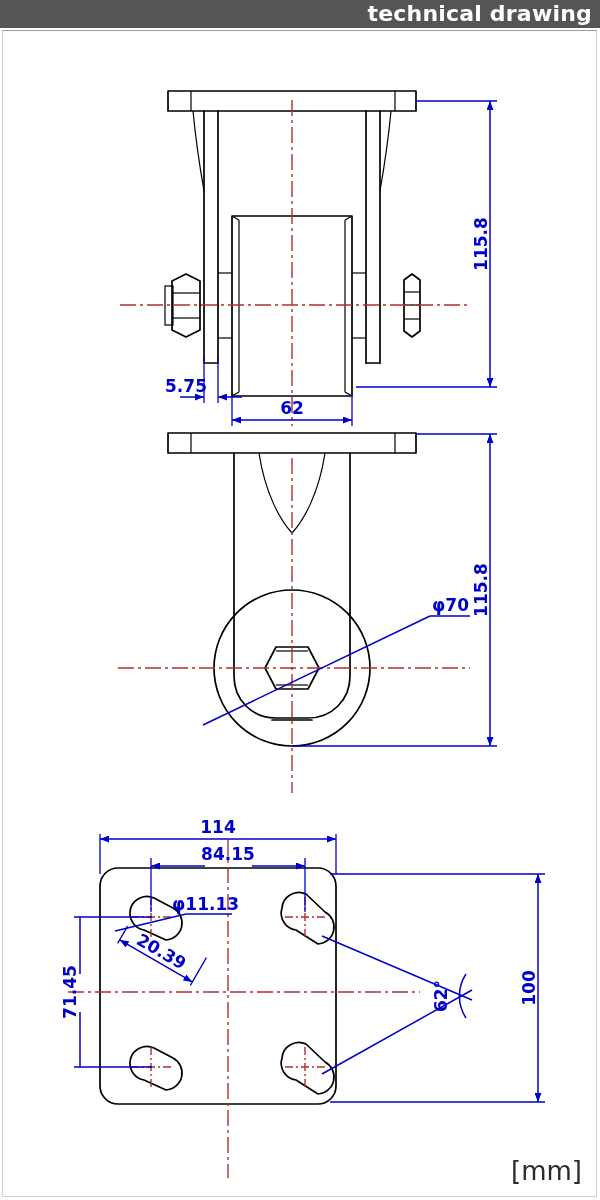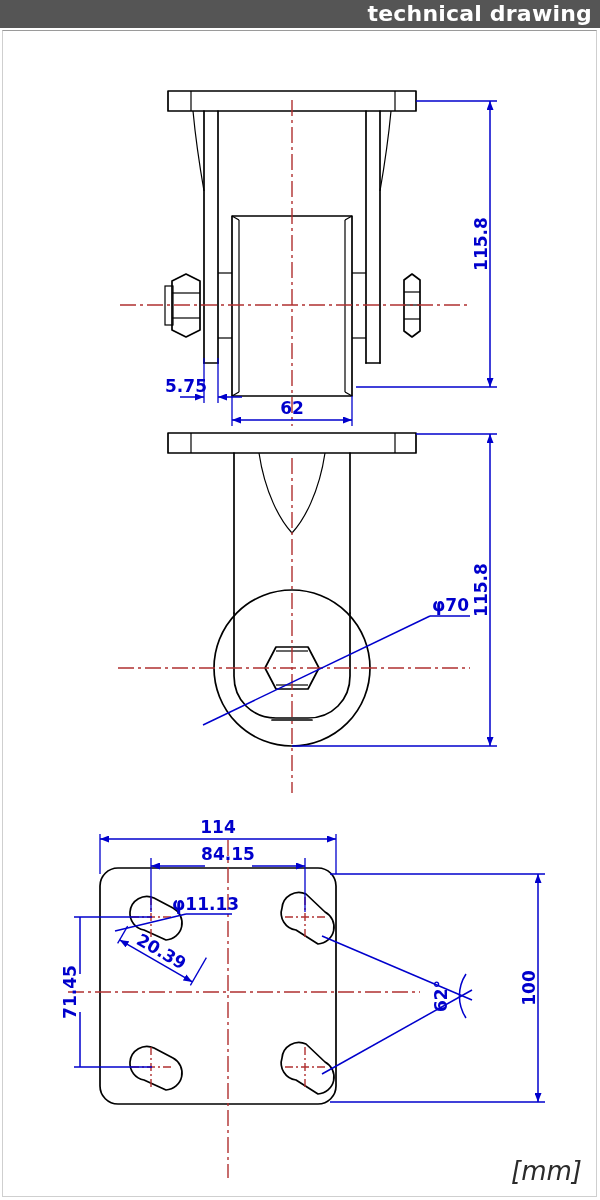--- a/index.html
+++ b/index.html
@@ -31,21 +31,20 @@
 
   
   #canvas{position:absolute;left:0;top:28px;width:600px;height:1172px;}
   #canvas svg{display:block;}
 
   
   #units{
     position:absolute;right:18px;bottom:14px;
     font-size:26px;color:#2b2b2b;
     font-family:"DejaVu Sans","Liberation Sans",sans-serif;
-    font-style:italic;
   }
 </style>
 </head>
 <body>
 
 <div id="page">
 
   <div id="header">
     <div id="header-title">technical drawing</div>
   </div>

